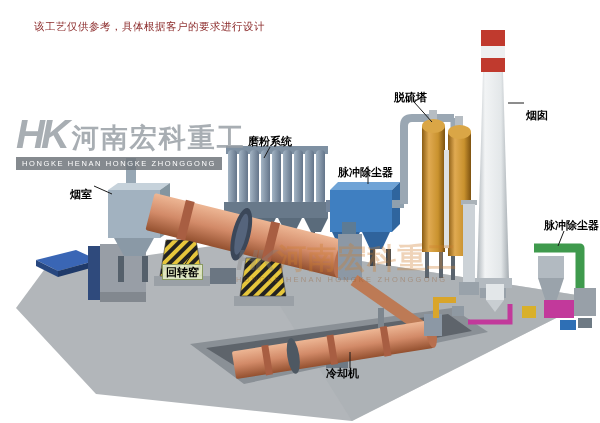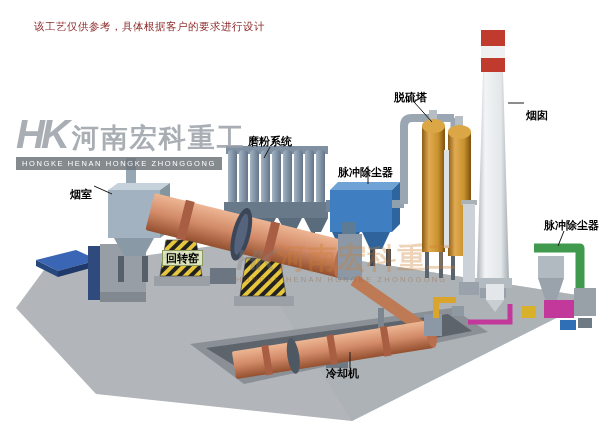--- a/index.html
+++ b/index.html
@@ -247,16 +247,16 @@
     </div>
     <div class="wm-cap">HONGKE HENAN HONGKE ZHONGGONG</div>
   </div>
 
   <div class="lbl" style="left:70px;top:187px">烟室</div>
   <div class="lbl" style="left:248px;top:134px">磨粉系统</div>
   <div class="lbl" style="left:338px;top:165px">脉冲除尘器</div>
   <div class="lbl" style="left:394px;top:90px">脱硫塔</div>
   <div class="lbl" style="left:526px;top:108px">烟囱</div>
   <div class="lbl" style="left:544px;top:218px">脉冲除尘器</div>
-  <div class="lbl plate" style="left:162px;top:250px">回转窑</div>
+  <div class="lbl plate" style="left:162px;top:264px">回转窑</div>
   <div class="lbl" style="left:326px;top:366px">冷却机</div>
 
 </div>
 
 </body></html>

